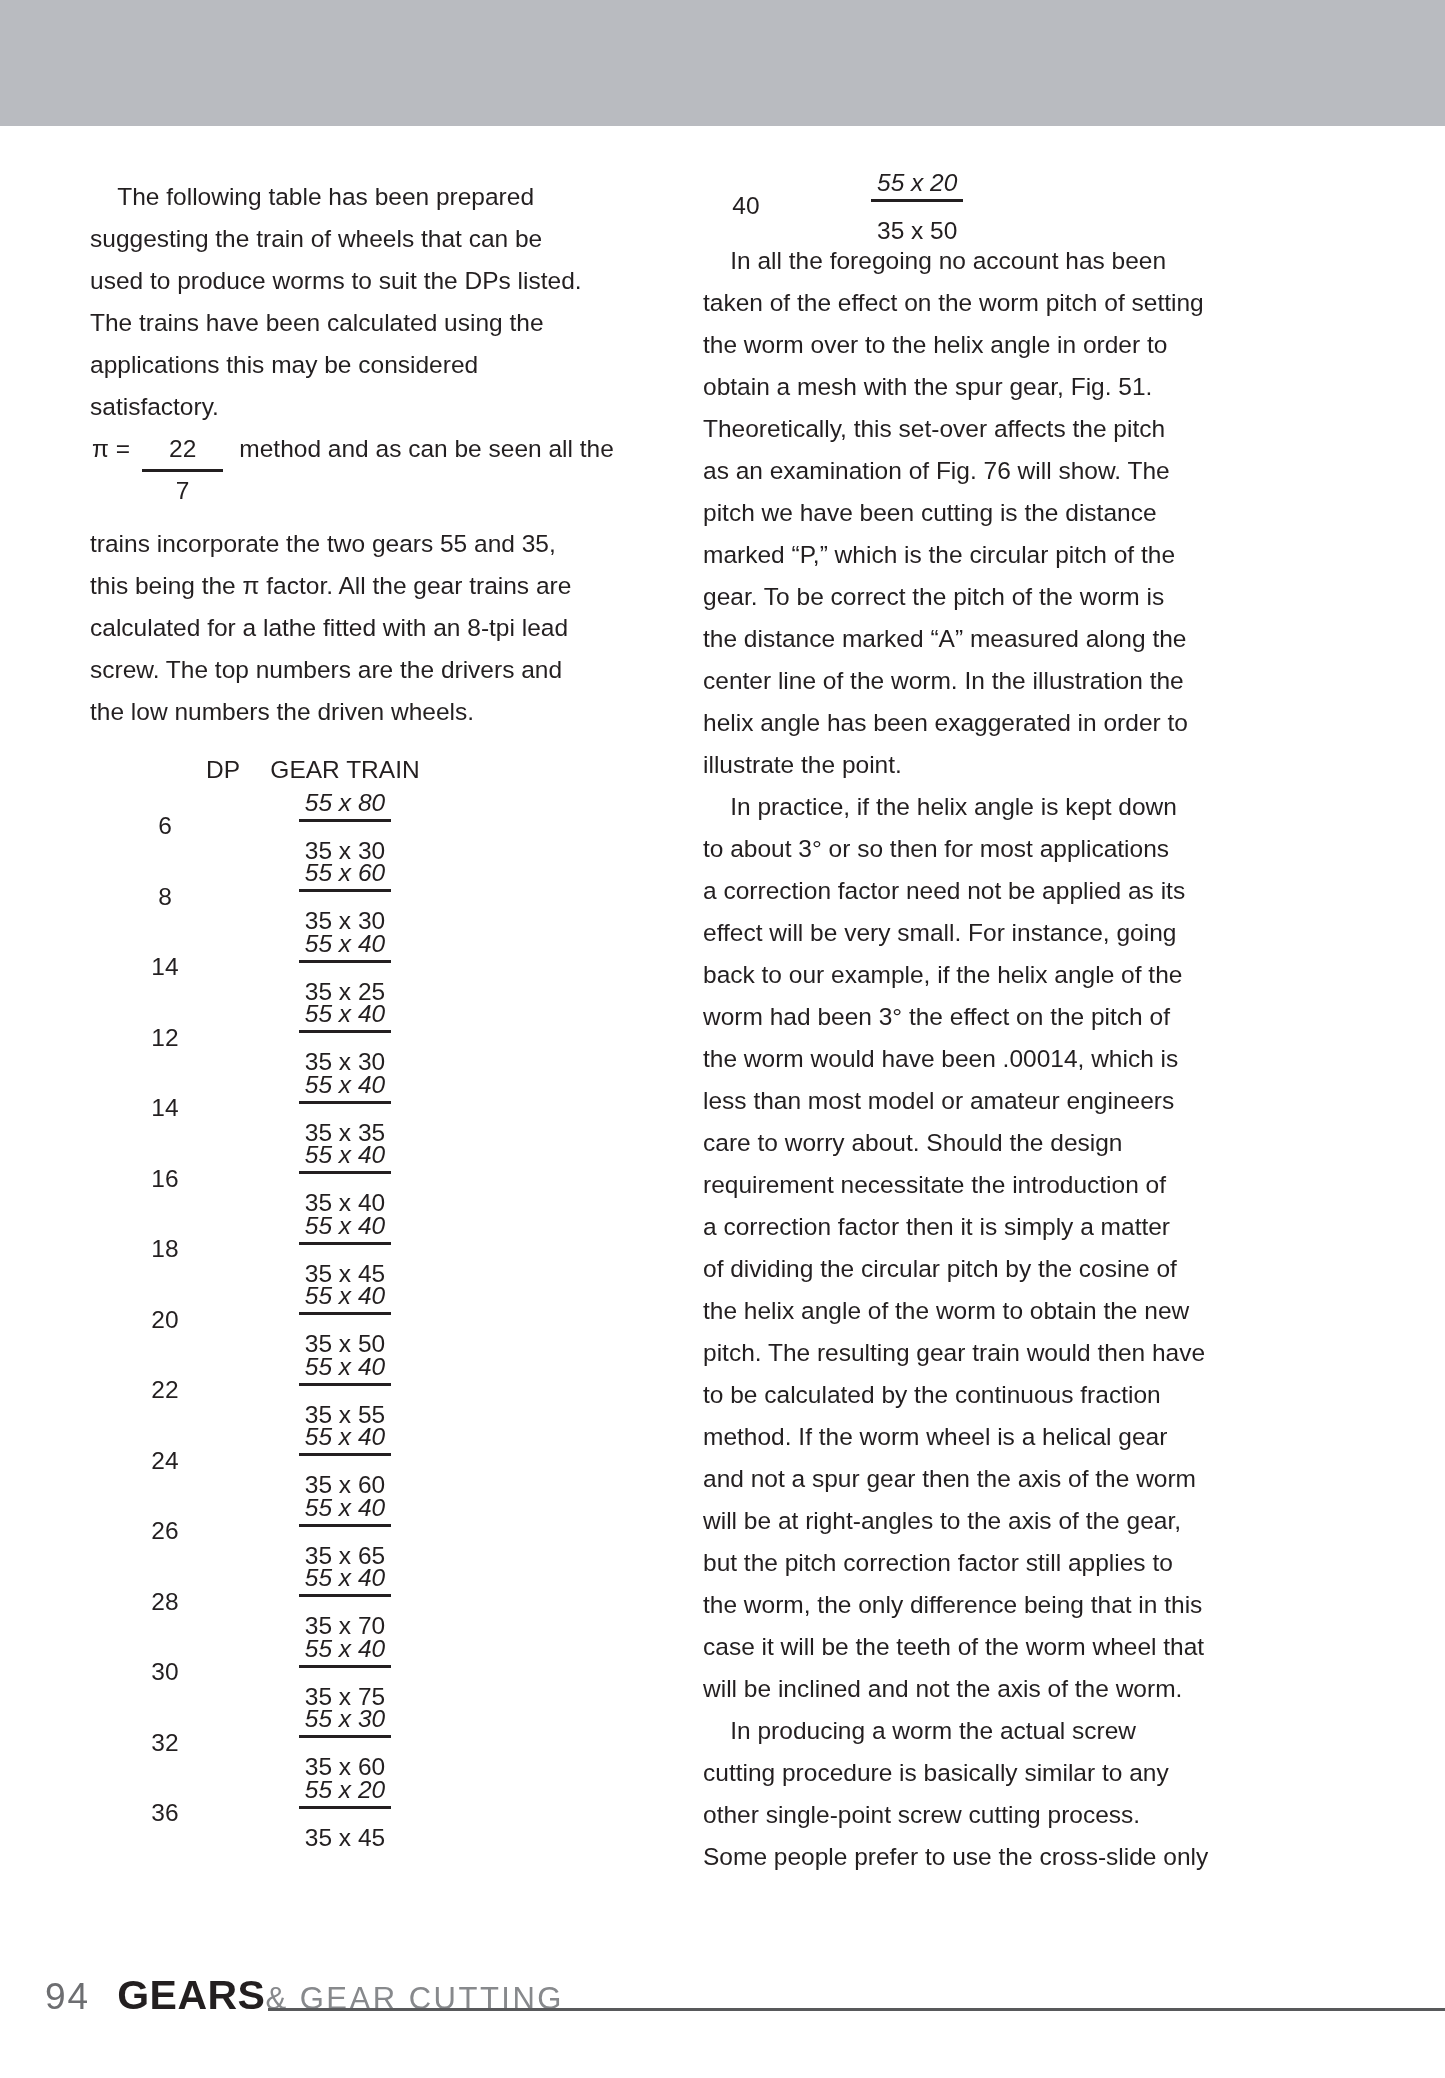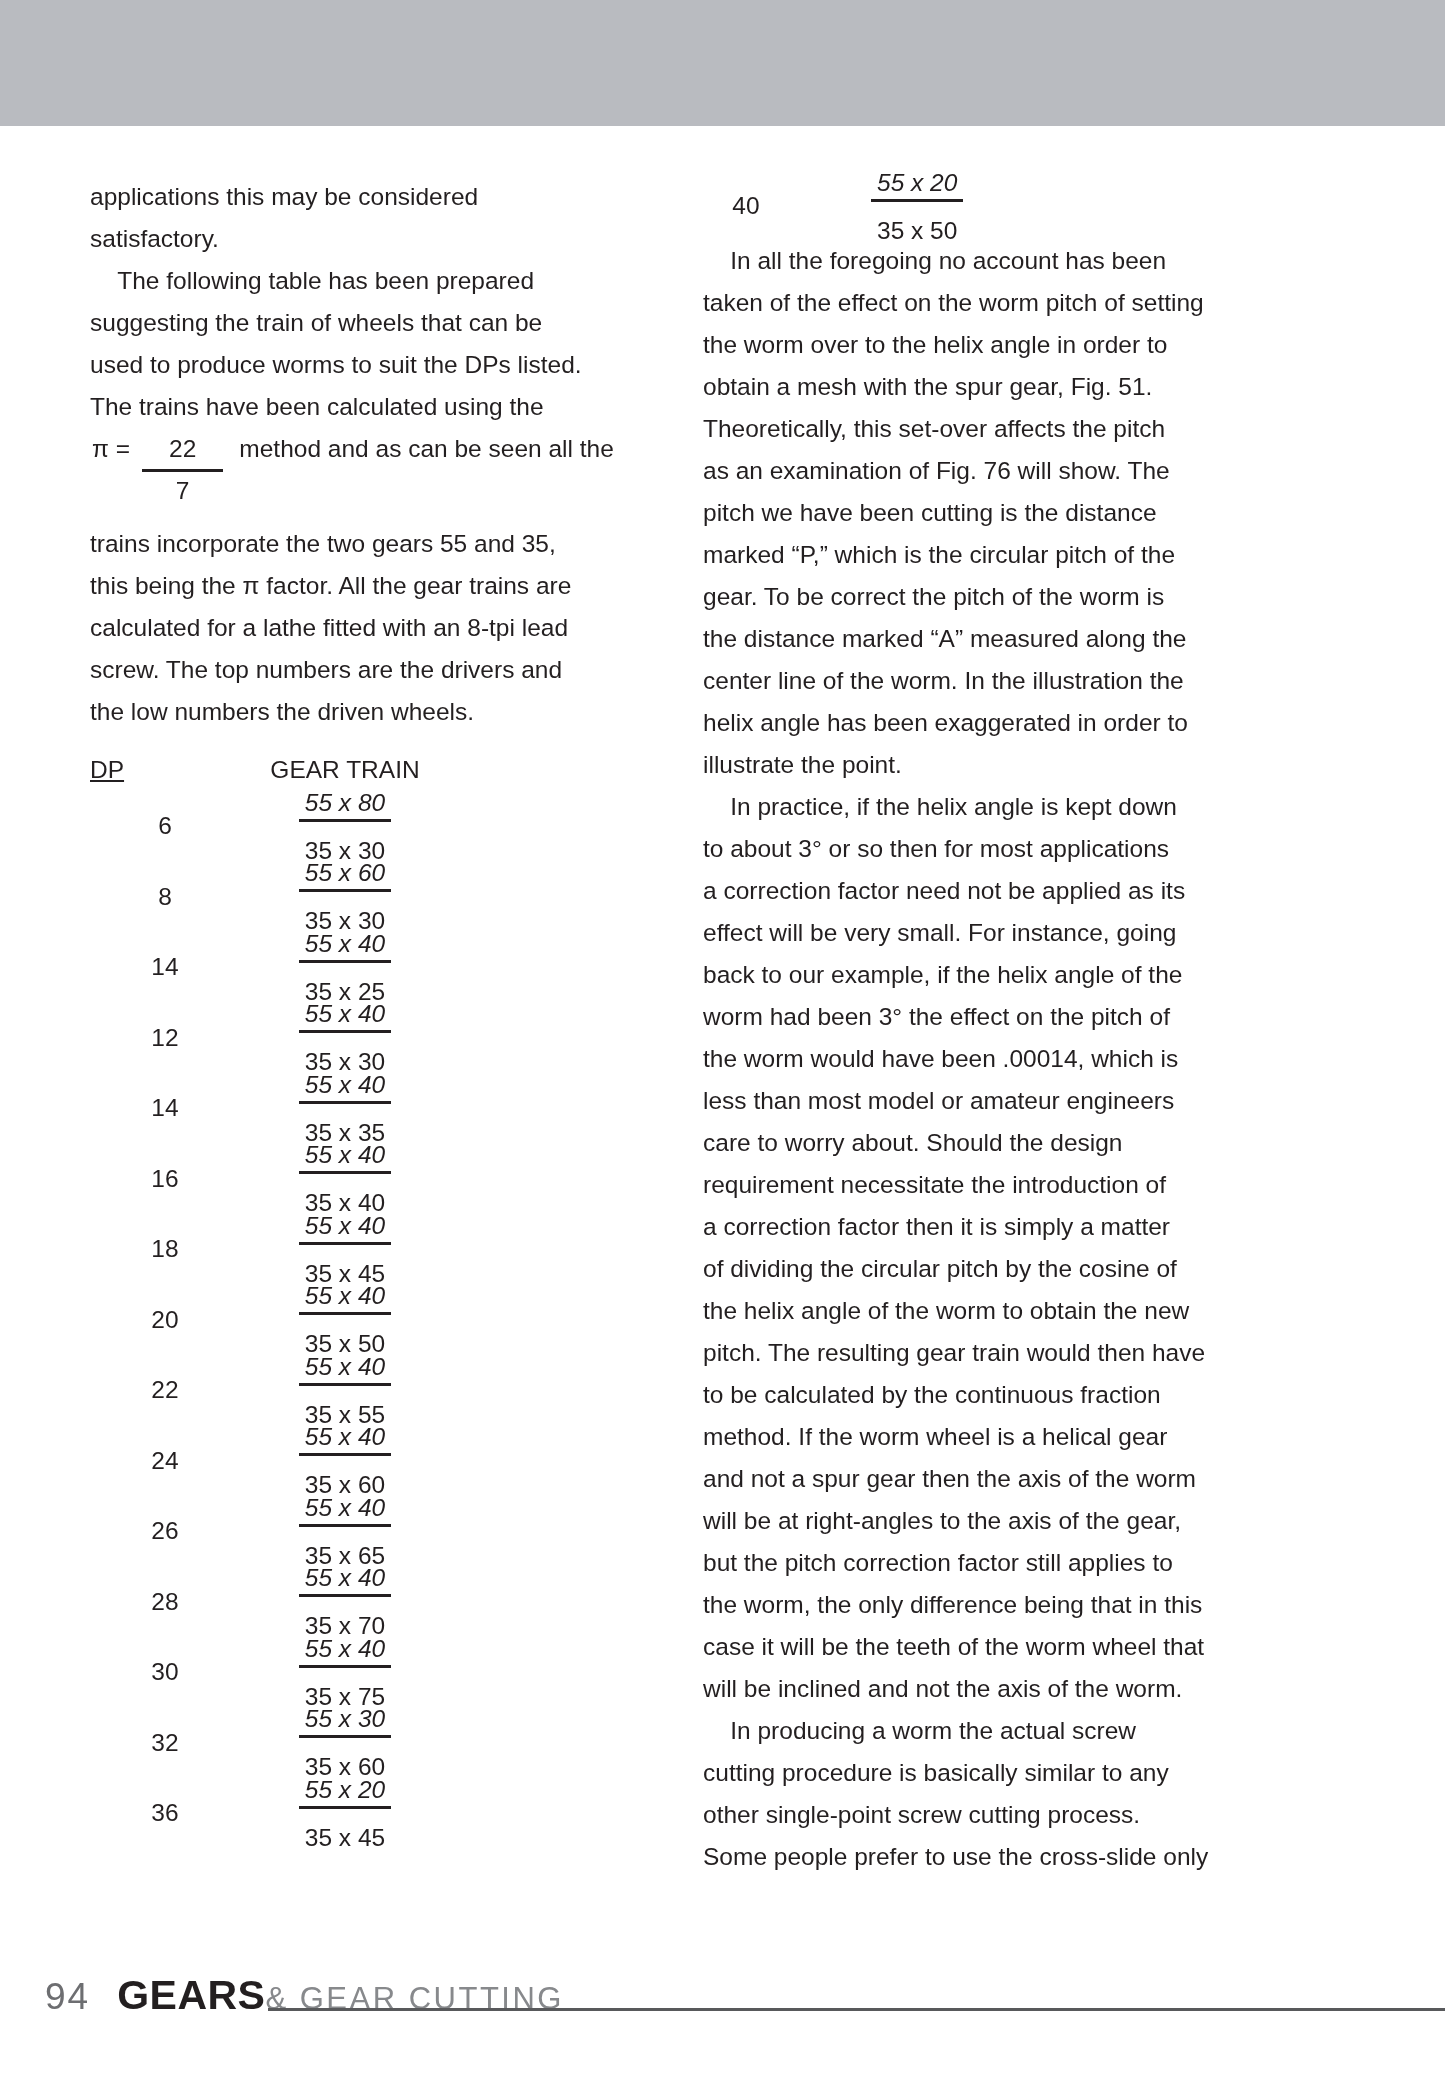--- a/index.html
+++ b/index.html
@@ -19,21 +19,21 @@
   .formula { display:flex; align-items:flex-start; margin:0 0 14px 2px; }
   .formula .f-rhs { margin-left:16px; }
   .frac { display:flex; flex-direction:column; align-items:center; }
   .formula-frac { margin-left:12px; }
   .formula-frac .num { line-height:41px; padding:0 27px; border-bottom:3px solid #231f20; }
   .formula-frac .den { line-height:37px; }
 
   
   .gear-table { margin-top:16px; }
   .gt-header { display:flex; line-height:42px; }
-  .gt-th-dp { width:150px; text-align:left;text-decoration:underline; }
+  .gt-th-dp { width:150px; text-align:right; }
   .gt-th-train { width:210px; text-align:center; }
   .gt-row { display:flex; align-items:center; height:70.5px; }
   .gt-dp { width:150px; text-align:center; }
   .gt-frac { width:150px; margin-left:30px; }
   .gt-frac .num { line-height:32px; padding:1px 6px 0; border-bottom:3px solid #231f20;font-style:italic; }
   .gt-frac .den { line-height:32px; padding-top:13px; }
 
   
   .row40 { height:68px; }
   .row40 .gt-dp { width:86px; }
@@ -49,26 +49,26 @@
   .footer-sub   { font-size:31px; color:#87898c; letter-spacing:2.5px; }
   .footer-rule  { position:absolute; left:268px; right:0; top:2008px; height:2.5px; background:#58595b; }
 </style>
 </head>
 <body>
 
 <div class="page">
   <div class="header-band"></div>
 
   <div class="col-left">
-    <p class="lines">applications this may be considered
-satisfactory.</p>
     <p class="lines">    The following table has been prepared
 suggesting the train of wheels that can be
 used to produce worms to suit the DPs listed.
 The trains have been calculated using the</p>
+    <p class="lines">applications this may be considered
+satisfactory.</p>
 
     <div class="formula">
       <span class="f-lhs">π =</span>
       <span class="frac formula-frac">
         <span class="num">22</span>
         <span class="den">7</span>
       </span>
       <span class="f-rhs">method and as can be seen all the</span>
     </div>
 

